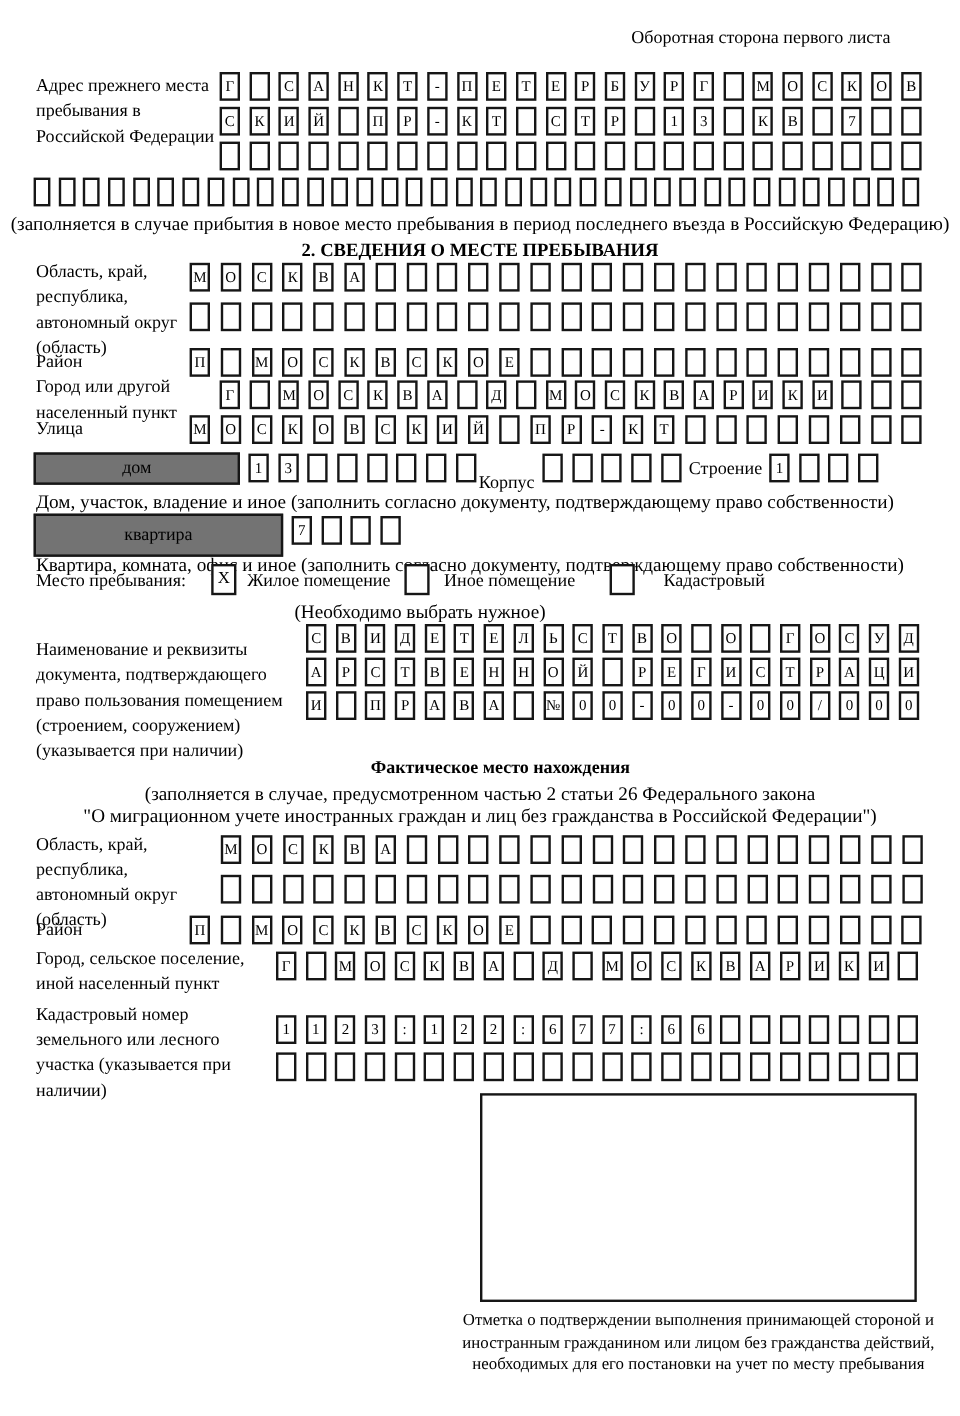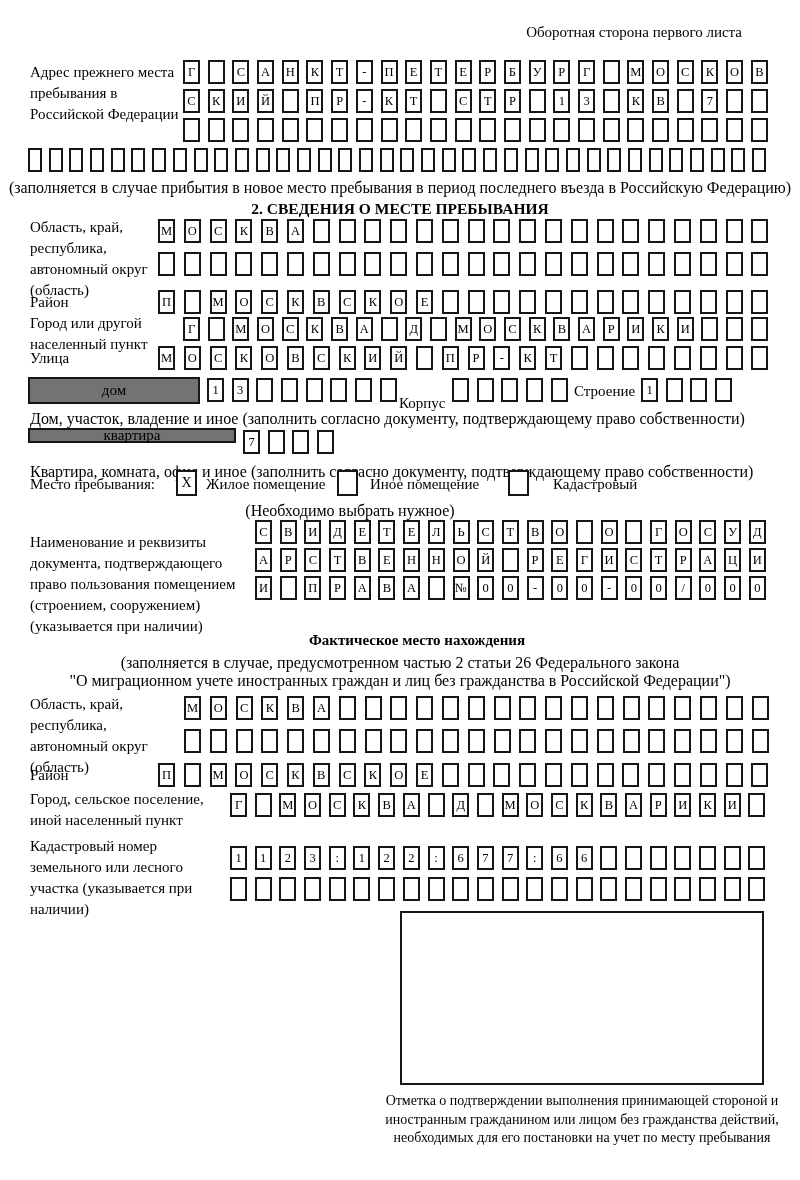--- a/index.html
+++ b/index.html
@@ -340,21 +340,21 @@
   <div class="grid" style="left:641px; top:378px;">
     <div class="cellrow">
         <span class="cell">1</span>
         <span class="cell"></span>
         <span class="cell"></span>
         <span class="cell"></span>
       </div>
   </div>
   <div class="abs caption" style="left:30px; top:410px; width:740px;">Дом, участок, владение и иное (заполнить согласно документу, подтверждающему право собственности)</div>
 
-  <div class="fieldbox" style="left:28px; top:428px; width:208px; height:15px;">квартира</div>
+  <div class="fieldbox" style="left:28px; top:428px; width:208px; height:36px;">квартира</div>
   <div class="grid" style="left:243px; top:430px;">
     <div class="cellrow">
         <span class="cell">7</span>
         <span class="cell"></span>
         <span class="cell"></span>
         <span class="cell"></span>
       </div>
   </div>
   <div class="abs caption" style="left:30px; top:463px; width:740px;">Квартира, комната, офис и иное (заполнить согласно документу, подтверждающему право собственности)</div>
 

